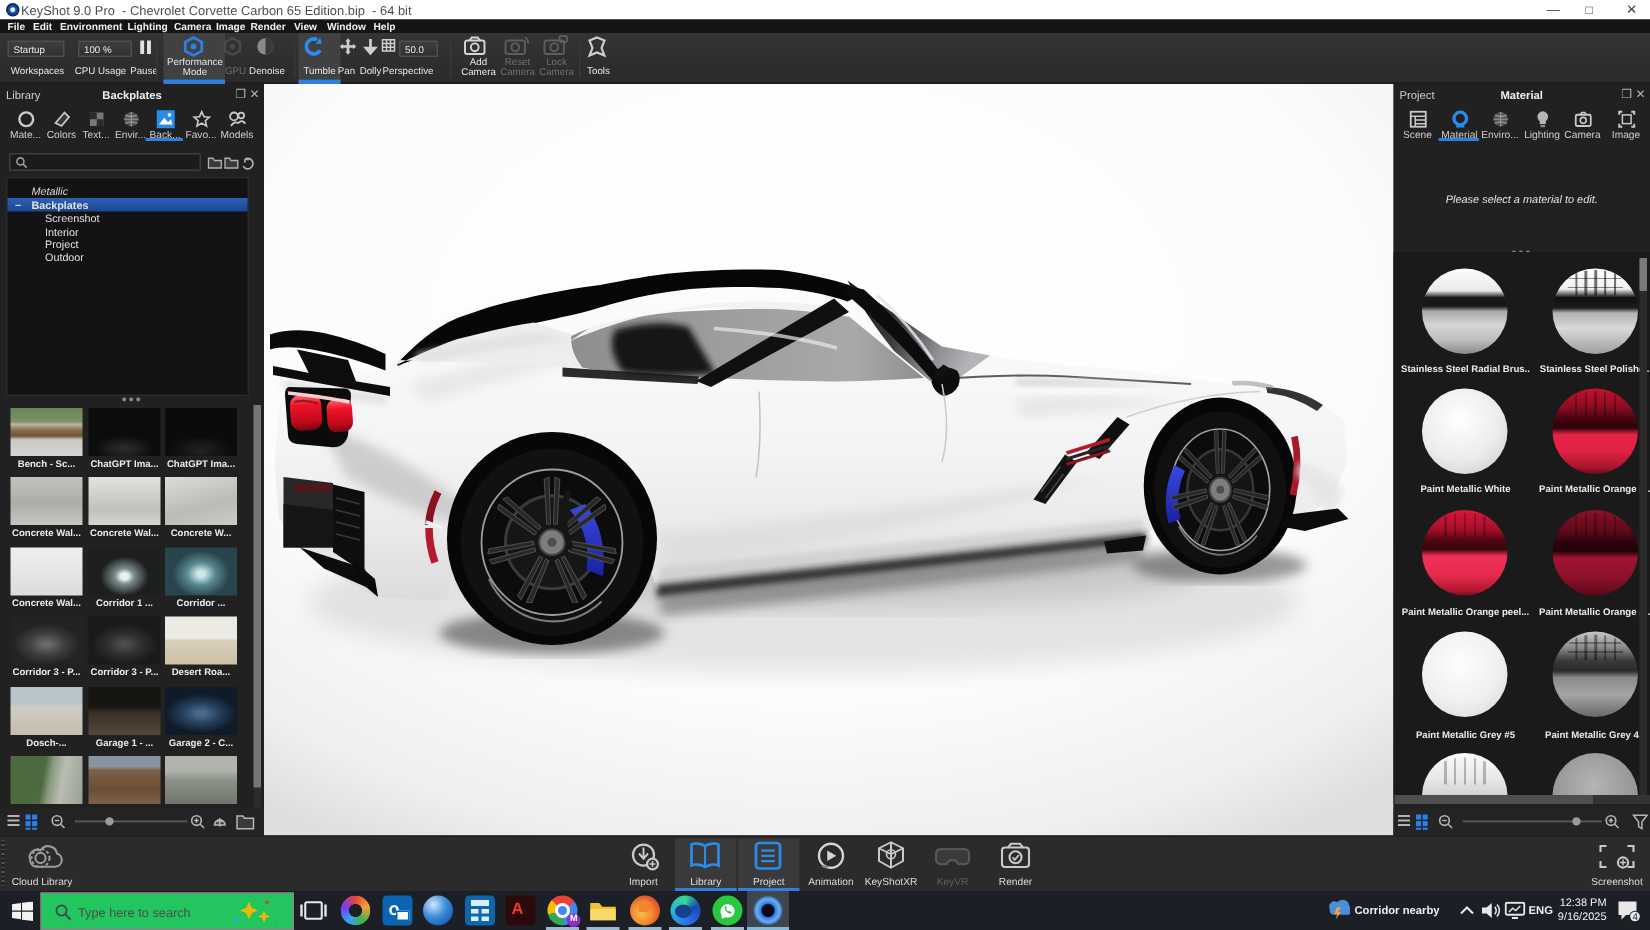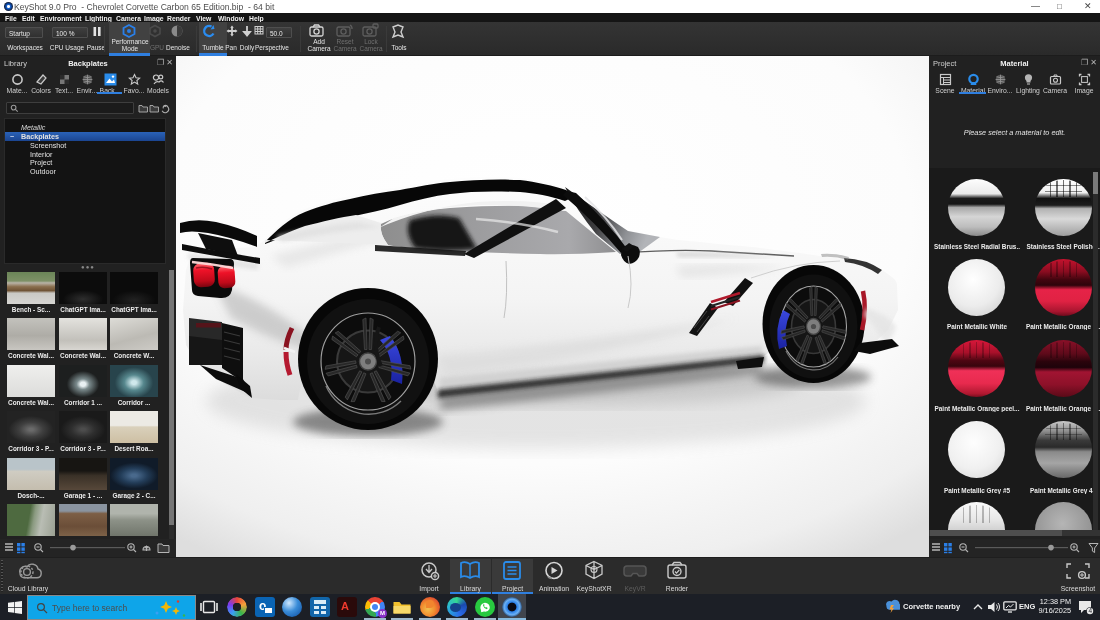--- a/index.html
+++ b/index.html
@@ -55,21 +55,21 @@
 #viewport { left:176px; top:56px; width:753px; height:501px; background:#fff; }
 
 
 #ribbon { left:0; top:557px; width:1100px; height:37px; background:#2b2b2b; border-top:1px solid #1e1e1e; }
 .rlabel { position:absolute; top:27px; font-size:6.8px; color:#dcdcdc; text-align:center; }
 .rlabel.dim { color:#5f5f5f; }
 #handle2 { left:1px; top:560px; width:2px; height:32px; background:repeating-linear-gradient(#555 0 1px, #222 1px 3px); }
 
 
 #taskbar { left:0; top:594px; width:1100px; height:26px; background:#1c1f26; }
-#searchbox { position:absolute; left:27px; top:1px; width:169px; height:25px; background:#0ea5e9; border:1px solid #888;text-align:center; }
+#searchbox { position:absolute; left:27px; top:1px; width:169px; height:25px; background:#22c55e; border:1px solid #888;text-align:center; }
 #searchbox span { position:absolute; left:24px; top:7px; font-size:8.5px; color:#4d4d4d; }
 .tbico { position:absolute; top:3px; width:20px; height:20px; }
 .runline { position:absolute; top:24px; height:2px; width:22px; background:#9eb8cc; }
 #traytext { position:absolute; font-size:7.5px; color:#f0f0f0; font-weight:bold; }
 </style>
 </head>
 <body>
 <div id="stage">
 
   <div id="titlebar" class="abs">
@@ -819,21 +819,21 @@
     <div class="runline" style="left:391px;"></div>
     <div class="runline" style="left:419px;"></div>
     <div class="runline" style="left:446px;"></div>
     <div class="runline" style="left:474px;"></div>
     <div class="runline" style="left:498px; width:28px; background:#86b8dc;"></div>
 
     <svg style="position:absolute;left:883px;top:5px;" width="17" height="15" viewBox="0 0 17 15">
         <path d="M3.5 7 a3.5 3.5 0 0 1 5 -4.5 a4.5 4.5 0 0 1 8 2.5 a3 3 0 0 1 -1 5.8 h-9.5 a3.4 3.4 0 0 1 -2.5 -3.8 Z" fill="#4a90d9"></path>
         <path d="M8 6 l3 0 l-2 3 l2 0 l-3.5 5 l1 -3.5 l-2 0 Z" fill="#f2a03a"></path>
       </svg>
-    <div id="traytext" style="left:903px; top:8px;">Corvette nearby</div>
+    <div id="traytext" style="left:903px; top:8px;">Corridor nearby</div>
     <svg style="position:absolute;left:973px;top:9px;" width="10" height="8" viewBox="0 0 10 8">
         <path d="M1 6 L5 2 L9 6" fill="none" stroke="#e8e8e8" stroke-width="1.4"></path>
       </svg>
     <svg style="position:absolute;left:987px;top:7px;" width="13" height="12" viewBox="0 0 13 12">
         <path d="M1 4 h3 l3.5 -3 v10 l-3.5 -3 h-3 Z" fill="#e8e8e8"></path>
         <path d="M9.5 3.5 a4 4 0 0 1 0 5 M11 2 a6 6 0 0 1 0 8" stroke="#e8e8e8" fill="none" stroke-width="1"></path>
       </svg>
     <svg style="position:absolute;left:1003px;top:7px;" width="14" height="12" viewBox="0 0 14 12">
         <rect x="0.8" y="0.8" width="12.4" height="8" rx="1" fill="none" stroke="#e8e8e8" stroke-width="1.3"></rect>
         <path d="M5 11 h4" stroke="#e8e8e8" stroke-width="1.3"></path>

